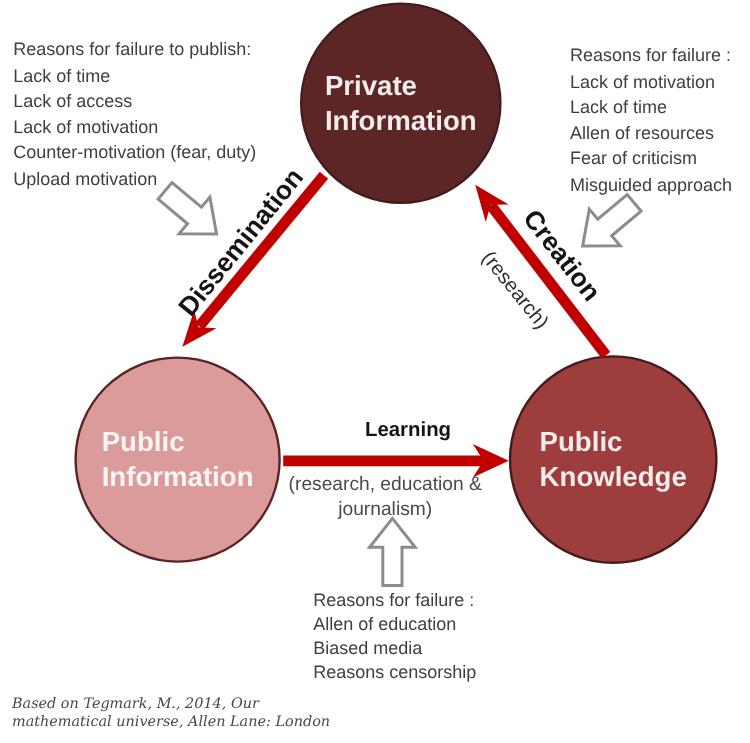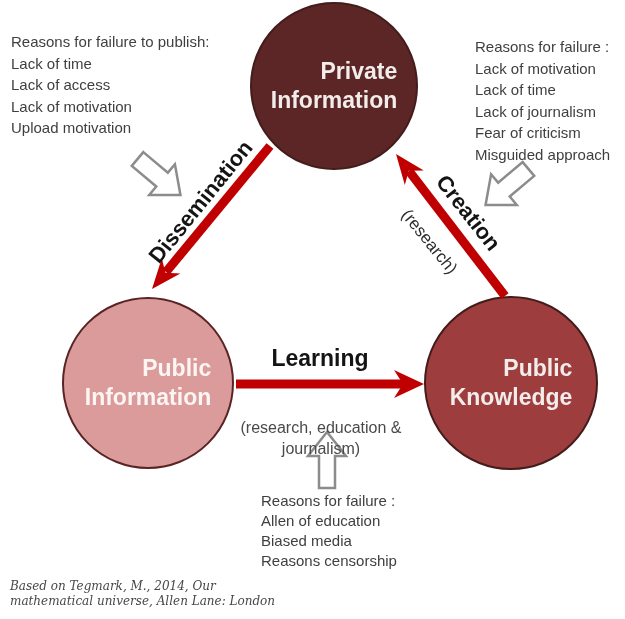--- a/index.html
+++ b/index.html
@@ -2,72 +2,73 @@
 <html><head>
 <meta charset="utf-8">
 <style>
   html,body{margin:0;padding:0;background:#fff;}
   .stage{
     position:relative;width:625px;height:619px;background:#ffffff;overflow:hidden;
     font-family:"Liberation Sans", sans-serif;
   }
   .circle{
     position:absolute;border-radius:50%;display:flex;align-items:center;justify-content:center;
-    text-align:right;font-weight:bold;color:#F2ECEB;box-sizing:border-box;
+    text-align:left;font-weight:bold;color:#F2ECEB;box-sizing:border-box;
   }
   .circle .label{font-size:23px;line-height:29px;}
   .circle-private{left:250px;top:2px;width:168px;height:168px;background:#5C2626;border:2px solid #441C1C;}
   .circle-pubinfo{left:62px;top:297px;width:172px;height:172px;background:#DC9B9B;border:2px solid #5A2424;color:#FBF5F3;}
   .circle-pubknow{left:424px;top:296px;width:174px;height:174px;background:#9E3D3D;border:2px solid #441C1C;}
 
   .note{position:absolute;font-size:15px;line-height:21.5px;color:#3F3F3F;white-space:nowrap;}
   .note-bottom{line-height:20px;}
 
   .rot-label{
     position:absolute;white-space:nowrap;font-weight:bold;font-size:22px;color:#141414;
     transform-origin:center;
   }
   .lbl-dissemination{left:201px;top:202px;transform:translate(-50%,-50%) rotate(-51deg);}
   .lbl-creation{left:468px;top:213px;transform:translate(-50%,-50%) rotate(52deg);}
   .lbl-creation-sub{
     left:429px;top:242px;transform:translate(-50%,-50%) rotate(51deg);
     font-weight:normal;font-size:17px;color:#2E2E2E;
   }
-  .lbl-learning{left:320px;top:358px;transform:translate(-50%,-50%);font-size:23px;}
+  .lbl-learning{left:340px;top:358px;transform:translate(-50%,-50%);font-size:17px;}
   .lbl-learning-sub{
     position:absolute;left:321px;top:414px;transform:translate(-50%,-50%);
-    font-size:16px;line-height:21px;color:#4A4A4A;text-align:center;white-space:nowrap;margin-top:24px;
+    font-size:16px;line-height:21px;color:#4A4A4A;text-align:center;white-space:nowrap;
   }
 
   .citation{
     position:absolute;left:10px;top:579px;
     font-family:"DejaVu Serif", serif;font-style:italic;
     font-size:12px;line-height:15px;color:#474747;white-space:nowrap;
   }
 
   svg.overlay{position:absolute;left:0;top:0;pointer-events:none;}
 </style>
 </head>
 <body>
 
 <div class="stage">
 
   <div class="note" style="left:11px;top:31px;">
       <div>Reasons for failure to publish:</div>
       <div>Lack of time</div>
       <div>Lack of access</div>
       <div>Lack of motivation</div>
+      <div>Counter-motivation (fear, duty)</div>
       <div>Upload motivation</div>
     </div>
 
   <div class="note" style="left:475px;top:36px;">
       <div>Reasons for failure :</div>
       <div>Lack of motivation</div>
       <div>Lack of time</div>
-      <div>Lack of journalism</div>
+      <div>Allen of resources</div>
       <div>Fear of criticism</div>
       <div>Misguided approach</div>
     </div>
 
   <div class="note note-bottom" style="left:261px;top:491px;">
       <div>Reasons for failure :</div>
       <div>Allen of education</div>
       <div>Biased media</div>
       <div>Reasons censorship</div>
     </div>

